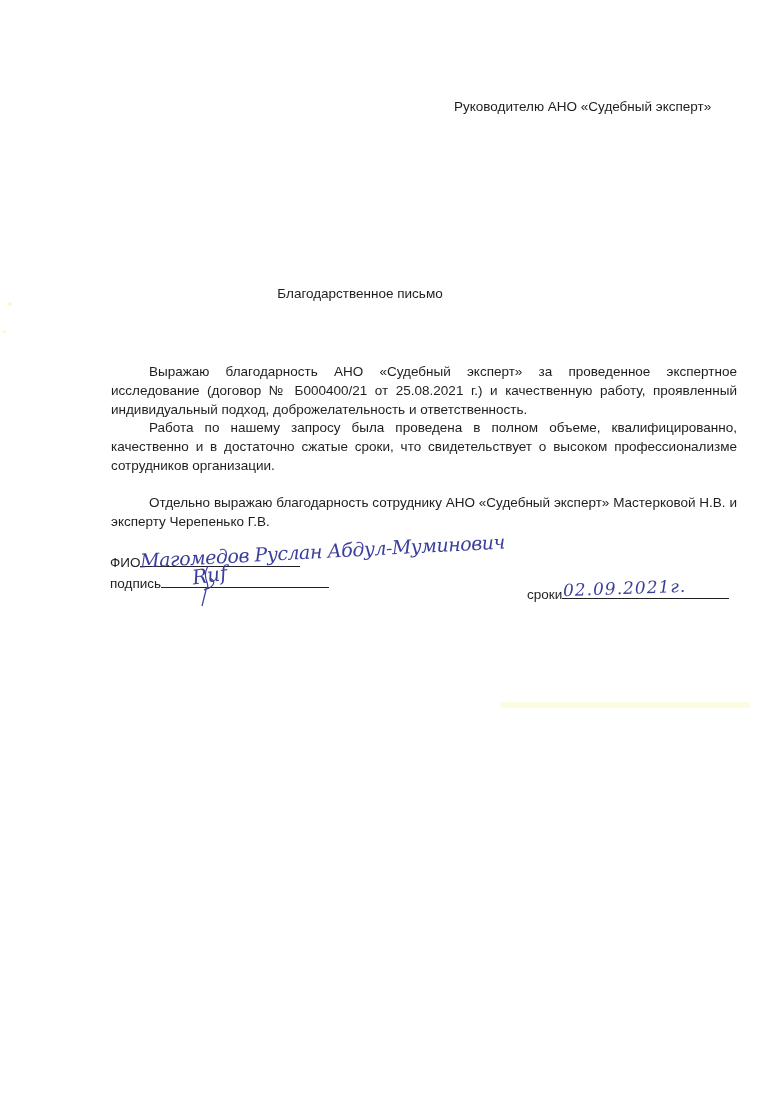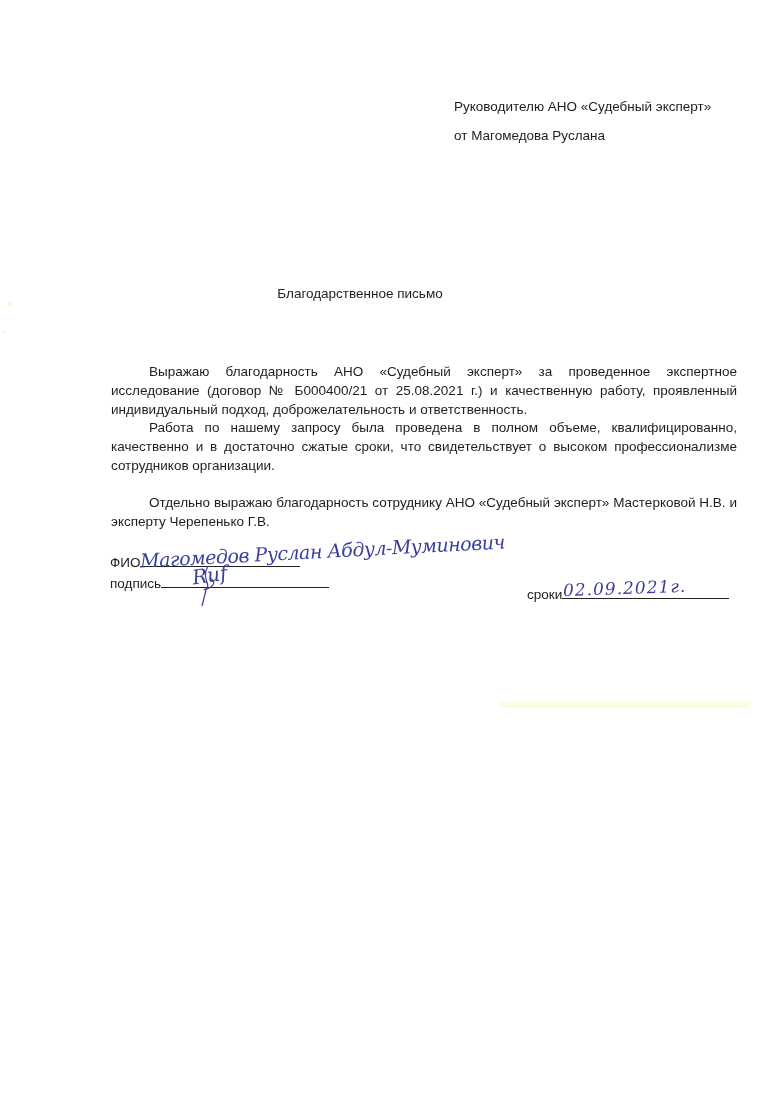--- a/index.html
+++ b/index.html
@@ -33,21 +33,20 @@
     position: absolute; background: #f4f58a; border-radius: 50%; opacity: .55;
   }
 </style>
 </head>
 <body>
 
 <div>
 
   <div class="abs addressee">
     <div>Руководителю АНО «Судебный эксперт»</div>
-    <div>от Магомедова Руслана</div>
   </div>
 
   <div class="abs title">Благодарственное письмо</div>
 
   <div class="para p1"><span class="indent"></span><span>Выражаю благодарность АНО «Судебный эксперт» за проведенное экспертное исследование (договор № Б000400/21 от 25.08.2021 г.) и качественную работу, проявленный индивидуальный подход, доброжелательность и ответственность.</span></div>
 
   <div class="para p2"><span class="indent"></span><span>Работа по нашему запросу была проведена в полном объеме, квалифицированно, качественно и в достаточно сжатые сроки, что свидетельствует о высоком профессионализме сотрудников организации.</span></div>
 
   <div class="para p3"><span class="indent"></span><span>Отдельно выражаю благодарность сотруднику АНО «Судебный эксперт» Мастерковой Н.В. и эксперту Черепенько Г.В.</span></div>
 

